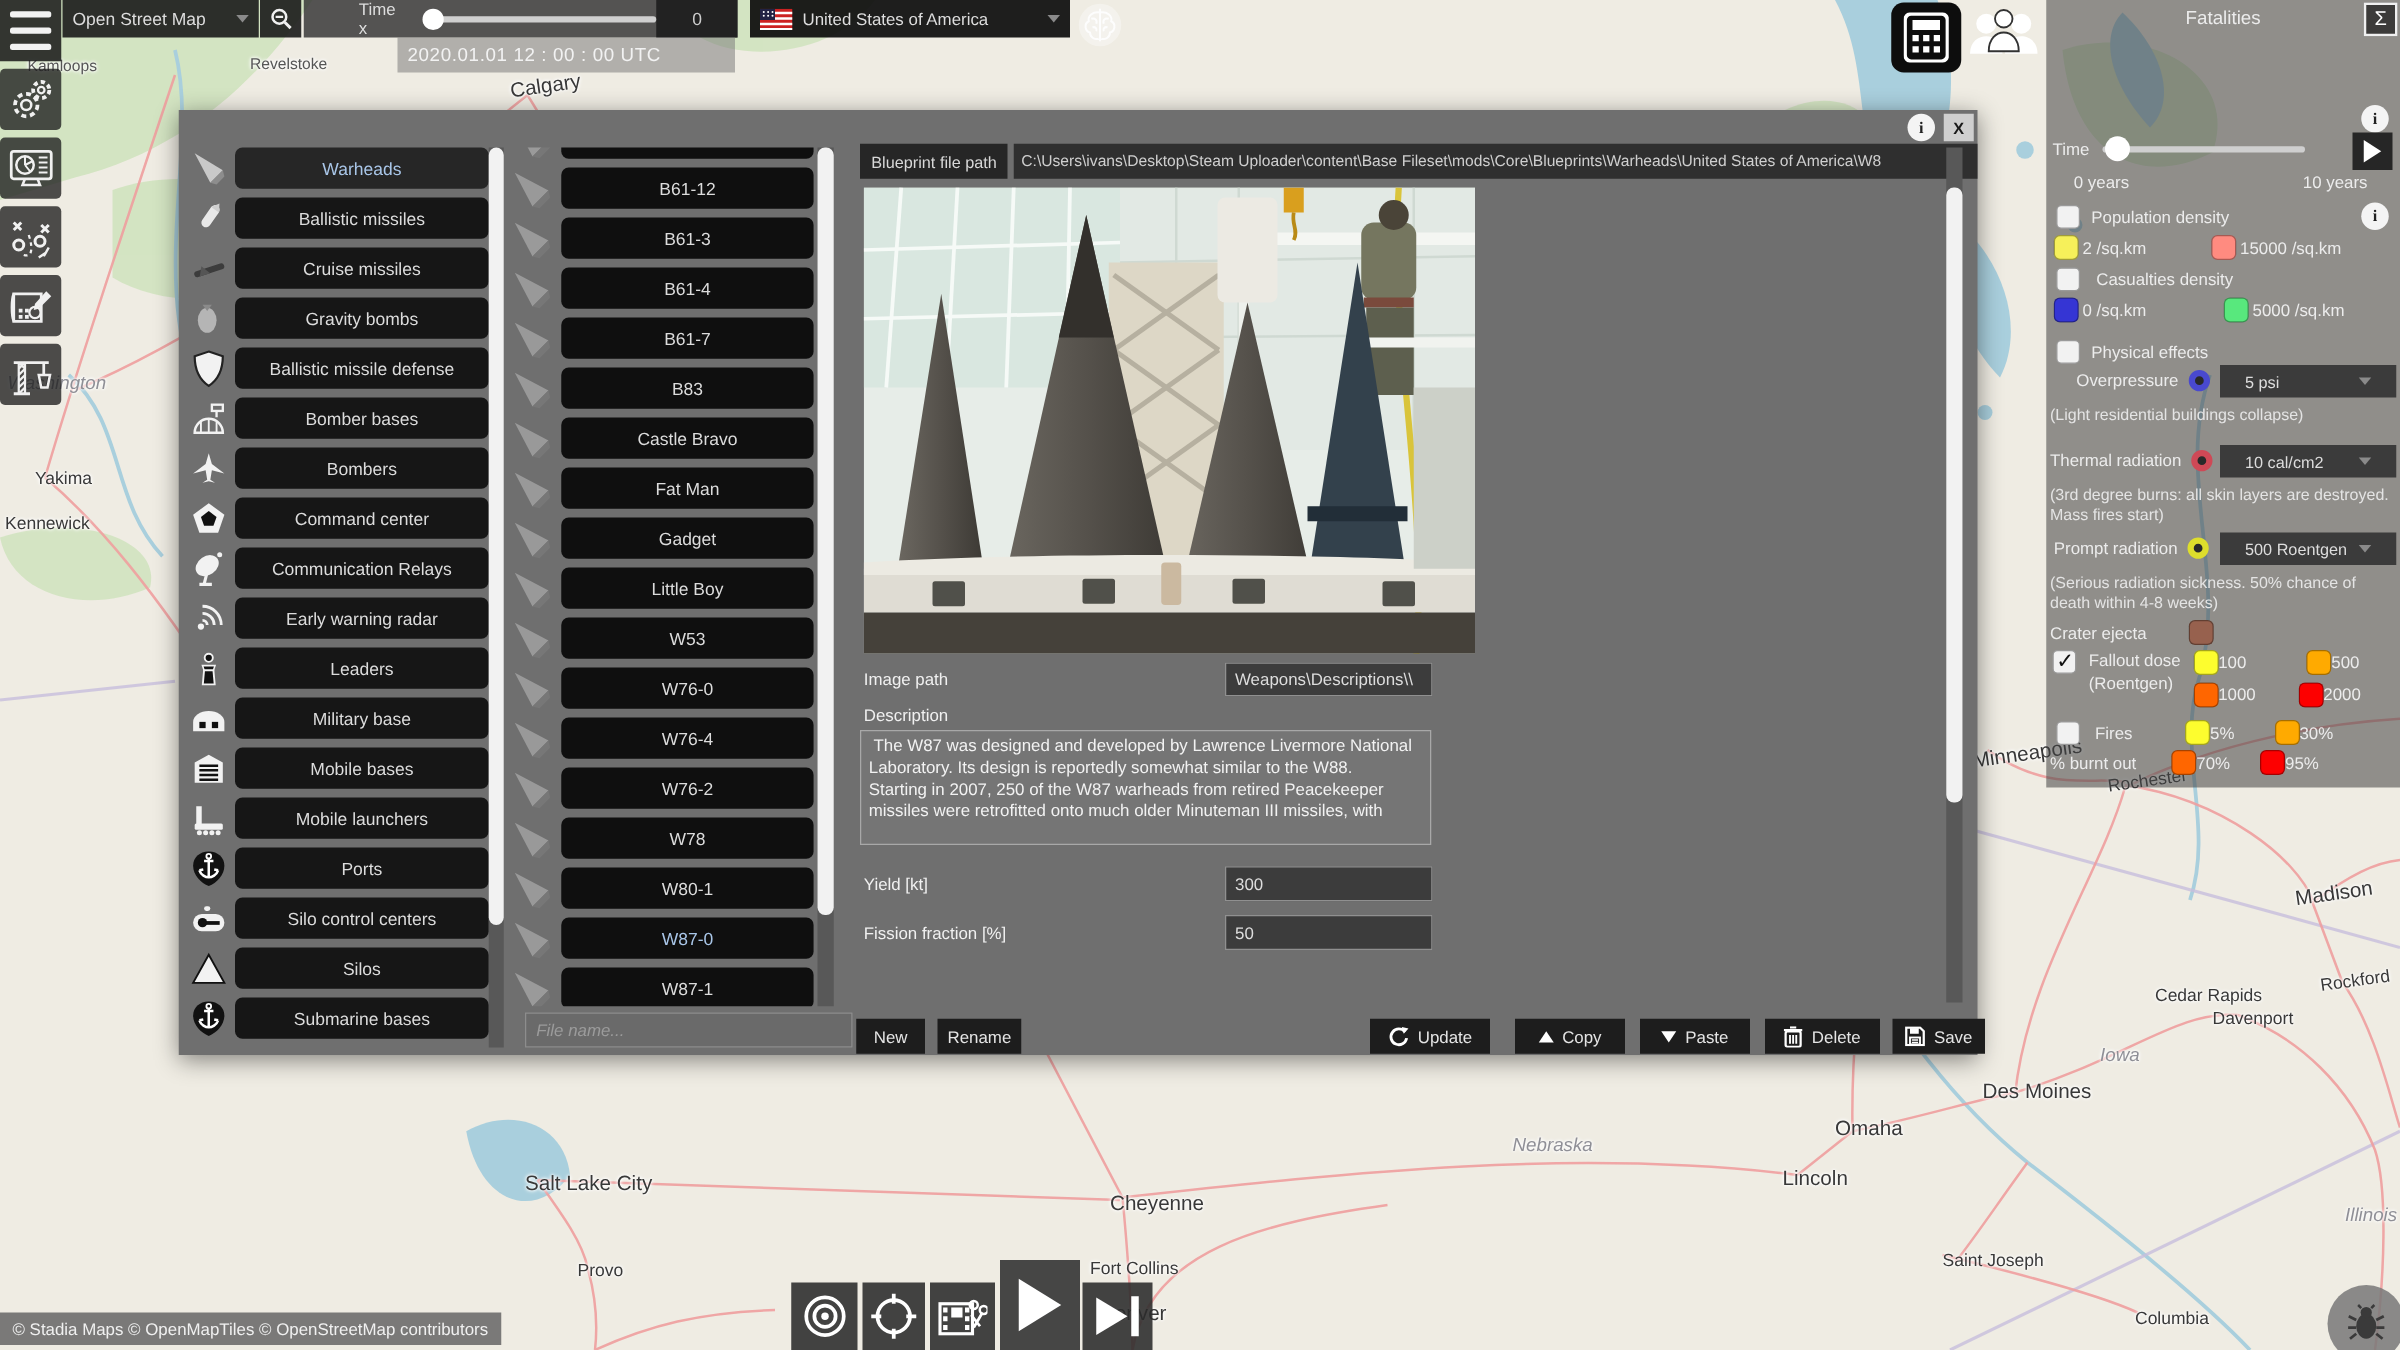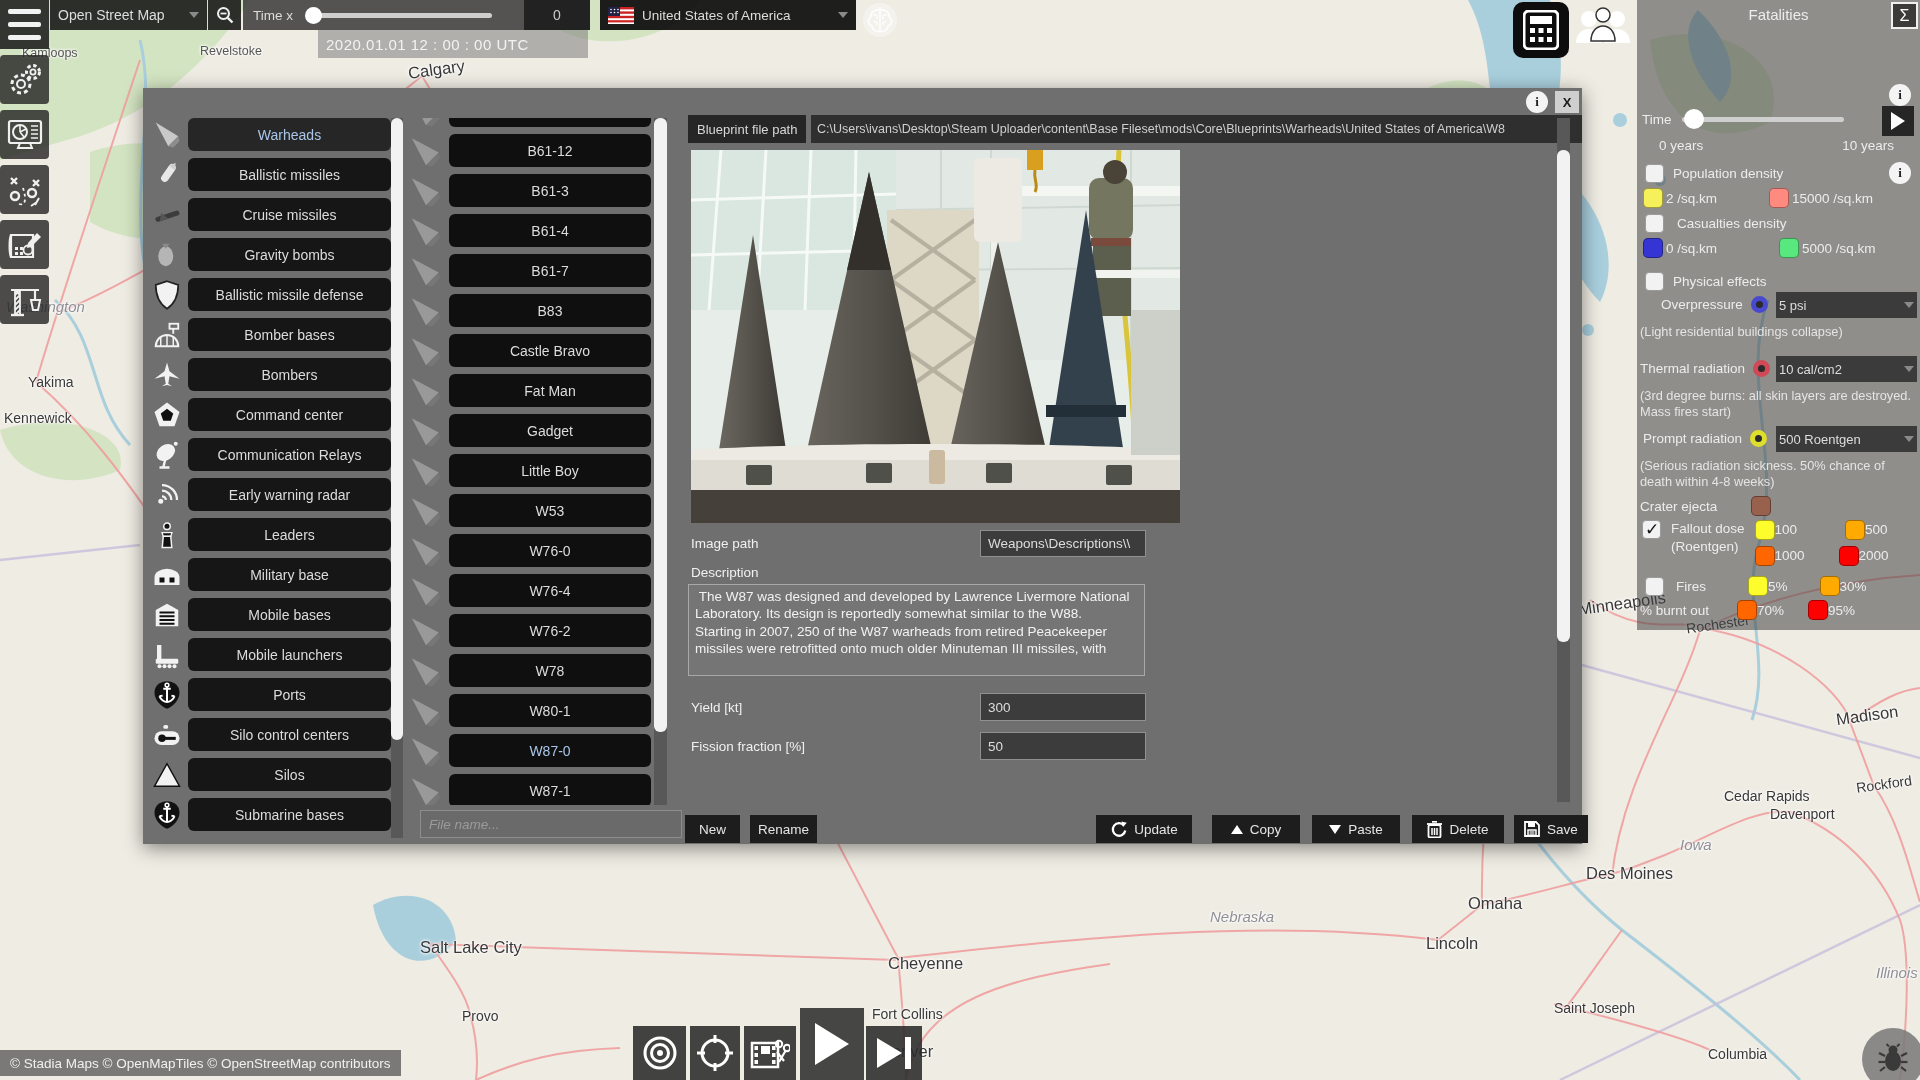--- a/index.html
+++ b/index.html
@@ -16,21 +16,21 @@
   .map-label.small{font-size:12.5px;color:#555;}
   .map-label.state{font-style:italic;color:#8f8f96;font-size:15px;}
   .map-label.tilt{transform:rotate(-8deg);}
 
   
   .dark-btn{background:rgba(20,20,20,.88);color:#ddd;display:flex;align-items:center;z-index:12;}
   #hamburger{left:0;top:0;width:49px;height:49px;background:rgba(22,22,22,.85);z-index:12;}
   #hamburger i{position:absolute;left:8px;width:33px;height:5px;background:#f2f2f2;border-radius:2px;}
   #map-style-dd{left:50px;top:0;width:157px;height:30px;padding:0 8px;font-size:14px;}
   #search-btn{left:208px;top:0;width:33px;height:30px;justify-content:center;}
-  #time-panel{left:243px;top:0;width:347px;height:30px;background:rgba(45,45,45,.8);display:flex;align-items:center;z-index:12;color:#ddd;}
+  #time-panel{left:243px;top:0;width:347px;height:30px;background:rgba(45,45,45,.8);display:flex;align-items:center;z-index:12;color:#ddd;padding-left:34px;}
   #time-panel .tlabel{font-size:13.5px;margin:0 14px 0 10px;}
   .slider-track{position:relative;height:5px;background:#cfcfcf;border-radius:3px;flex:0 0 185px;}
   .slider-thumb{position:absolute;top:-6px;width:17px;height:17px;background:#fff;border-radius:50%;}
   #time-value{margin-left:auto;width:66px;height:30px;background:#222;color:#ccc;display:flex;align-items:center;justify-content:center;font-size:14px;}
   #date-strip{left:318px;top:30px;width:270px;height:28px;background:rgba(125,125,125,.55);color:#f2f2f2;
               font-size:15px;letter-spacing:.5px;display:flex;align-items:center;padding-left:8px;z-index:12;}
   #country-dd{left:600px;top:0;width:256px;height:30px;background:rgba(12,12,12,.92);padding:0 8px;font-size:13.5px;}
   .chev{width:0;height:0;border-left:5px solid transparent;border-right:5px solid transparent;border-top:6px solid #8a8a8a;margin-left:auto;}
   #brain-btn{left:861px;top:1px;width:38px;height:38px;z-index:12;}
   #calc-btn{left:1513px;top:2px;width:56px;height:56px;background:#0d0d0d;border-radius:10px;display:flex;align-items:center;justify-content:center;z-index:12;}
@@ -94,21 +94,21 @@
   #fat{left:1637px;top:0;width:283px;height:630px;background:rgba(66,66,66,.55);color:#ececec;z-index:15;font-size:13.5px;}
   #fat .row{position:absolute;left:0;width:283px;display:flex;align-items:center;}
   #fat-title{position:absolute;top:6px;width:100%;text-align:center;font-size:15px;}
   #sigma-btn{position:absolute;top:2px;right:2px;width:27px;height:27px;background:rgba(15,15,15,.65);
              border:2px solid #f0f0f0;color:#fff;display:flex;align-items:center;justify-content:center;font-size:16px;}
   .cb{width:19px;height:19px;background:#f2f2f2;border-radius:4px;border:1px solid #9a9a9a;position:relative;flex:0 0 19px;}
   .cb.checked::after{content:"\2713";position:absolute;left:2px;top:-2px;color:#111;font-weight:bold;font-size:17px;}
   .swatch{width:20px;height:20px;border-radius:5px;border:1px solid rgba(0,0,0,.35);flex:0 0 20px;}
   .ring{width:17px;height:17px;border-radius:50%;border:5px solid #888;background:#2a2a2a;flex:0 0 17px;}
   .dd{position:absolute;right:3px;width:141px;height:26px;background:#3b3b3b;color:#ddd;font-size:13px;
-      display:flex;align-items:center;padding:0 3px;}
+      display:flex;align-items:center;padding:0 20px;}
   .note{position:absolute;left:3px;width:277px;color:#e4e4e4;font-size:12.8px;line-height:1.22;}
   #fat .play-sm{position:absolute;right:6px;width:32px;height:30px;background:#262626;display:flex;align-items:center;justify-content:center;}
   .play-tri{width:0;height:0;border-top:9px solid transparent;border-bottom:9px solid transparent;border-left:14px solid #fff;}
 
   
   #attribution{left:0;top:1050px;height:26px;background:rgba(92,92,92,.8);color:#f0f0f0;font-size:13.5px;
                display:flex;align-items:center;padding:0 10px;z-index:6;justify-content:flex-end;}
   .pb-btn{position:absolute;background:rgba(42,42,42,.88);display:flex;align-items:center;justify-content:center;z-index:30;}
   #bug-btn{position:absolute;left:1862px;top:1028px;width:62px;height:62px;border-radius:50%;background:rgba(120,120,120,.85);
            display:flex;align-items:center;justify-content:center;z-index:6;}

